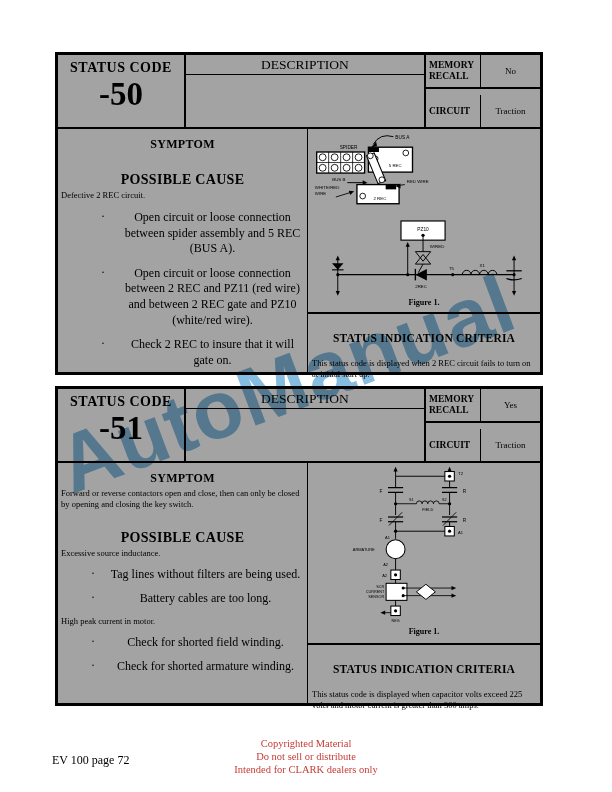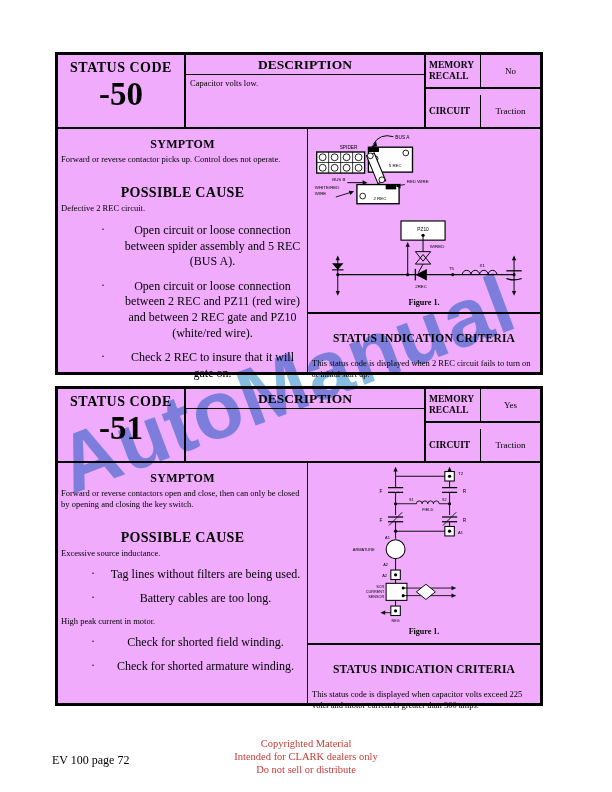--- a/index.html
+++ b/index.html
@@ -2,32 +2,32 @@
 <html><head>
 <meta charset="utf-8">
 <style>
   html,body{margin:0;padding:0;}
   body{
     width:612px;height:792px;position:relative;background:#ffffff;
     font-family:"Liberation Serif",serif;color:#000;overflow:hidden;
   }
   .panel{
     position:absolute;left:55px;width:488px;
-    border:3px solid #000;box-sizing:border-box;background:#f0abfc;
+    border:3px solid #000;box-sizing:border-box;background:#a3a3a3;
   }
   .panel1{top:52px;height:323px;}
   .panel2{top:386px;height:320px;}
   
   .hdr{display:flex;height:72px;border-bottom:2px solid #000;}
   .cell{box-sizing:border-box;}
   .status{width:128px;border-right:2px solid #000;text-align:center;padding-top:5px;}
   .sc-label{font-weight:bold;font-size:14px;letter-spacing:0.5px;}
   .sc-value{font-weight:bold;font-size:33px;line-height:36px;}
   .desc{width:240px;border-right:2px solid #000;}
-  .desc-title{font-weight:bold;font-size:13.5px;text-align:center;border-bottom:1.5px solid #000;padding:2px 0 1px 0;}
+  .desc-title{font-weight:normal;font-size:13.5px;text-align:center;border-bottom:1.5px solid #000;padding:2px 0 1px 0;}
   .desc-text{font-size:8.5px;padding:3px 4px;}
   .mem{flex:1;display:flex;flex-direction:column;gap:6px;}
   .mem-row{flex:1;display:flex;}
   .mem-row.first{border-bottom:2px solid #000;}
   .mem-label{width:55px;border-right:1.5px solid #000;font-weight:bold;font-size:9.5px;
     display:flex;align-items:center;justify-content:flex-start;padding-left:3px;line-height:11px;box-sizing:border-box;}
   .mem-value{flex:1;display:flex;align-items:center;justify-content:center;font-size:9px;}
   
   .pbody{display:flex;height:calc(100% - 74px);}
   .leftcol{width:250px;border-right:1.5px solid #000;box-sizing:border-box;padding:4px 3px 0 3px;}
@@ -65,37 +65,35 @@
 <body>
 
 <div class="panel panel1">
   <div class="hdr">
     <div class="cell status">
       <div class="sc-label">STATUS CODE</div>
       <div class="sc-value">-50</div>
     </div>
     <div class="cell desc">
       <div class="desc-title">DESCRIPTION</div>
-      <div class="desc-text">Capacitor volts low.</div>
     </div>
     <div class="cell mem">
       <div class="mem-row first">
         <div class="mem-label">MEMORY RECALL</div>
         <div class="mem-value">No</div>
       </div>
       <div class="mem-row">
         <div class="mem-label">CIRCUIT</div>
         <div class="mem-value">Traction</div>
       </div>
     </div>
   </div>
   <div class="pbody">
     <div class="leftcol">
       <div class="h1">SYMPTOM</div>
-      <p class="txt">Forward or reverse contactor picks up. Control does not operate.</p>
       <div class="h1 pc">POSSIBLE CAUSE</div>
       <p class="txt intro">Defective 2 REC circuit.</p>
       <div class="bullet p1b">Open circuit or loose connection between spider assembly and 5 REC (BUS A).</div>
       <div class="bullet p1b">Open circuit or loose connection between 2 REC and PZ11 (red wire) and between 2 REC gate and PZ10 (white/red wire).</div>
       <div class="bullet p1b">Check 2 REC to insure that it will gate on.</div>
     </div>
     <div class="rightcol">
       <div class="figure">
         <svg viewBox="0 0 236 191">
 
@@ -318,15 +316,15 @@
       </div>
     </div>
   </div>
 </div>
 
 <div class="watermark">AutoManual</div>
 
 <div class="page-label">EV 100 page 72</div>
 <div class="copyright">
   <div>Copyrighted Material</div>
+  <div>Do not sell or distribute</div>
   <div>Intended for CLARK dealers only</div>
-  <div>Do not sell or distribute</div>
 </div>
 
 </body></html>

